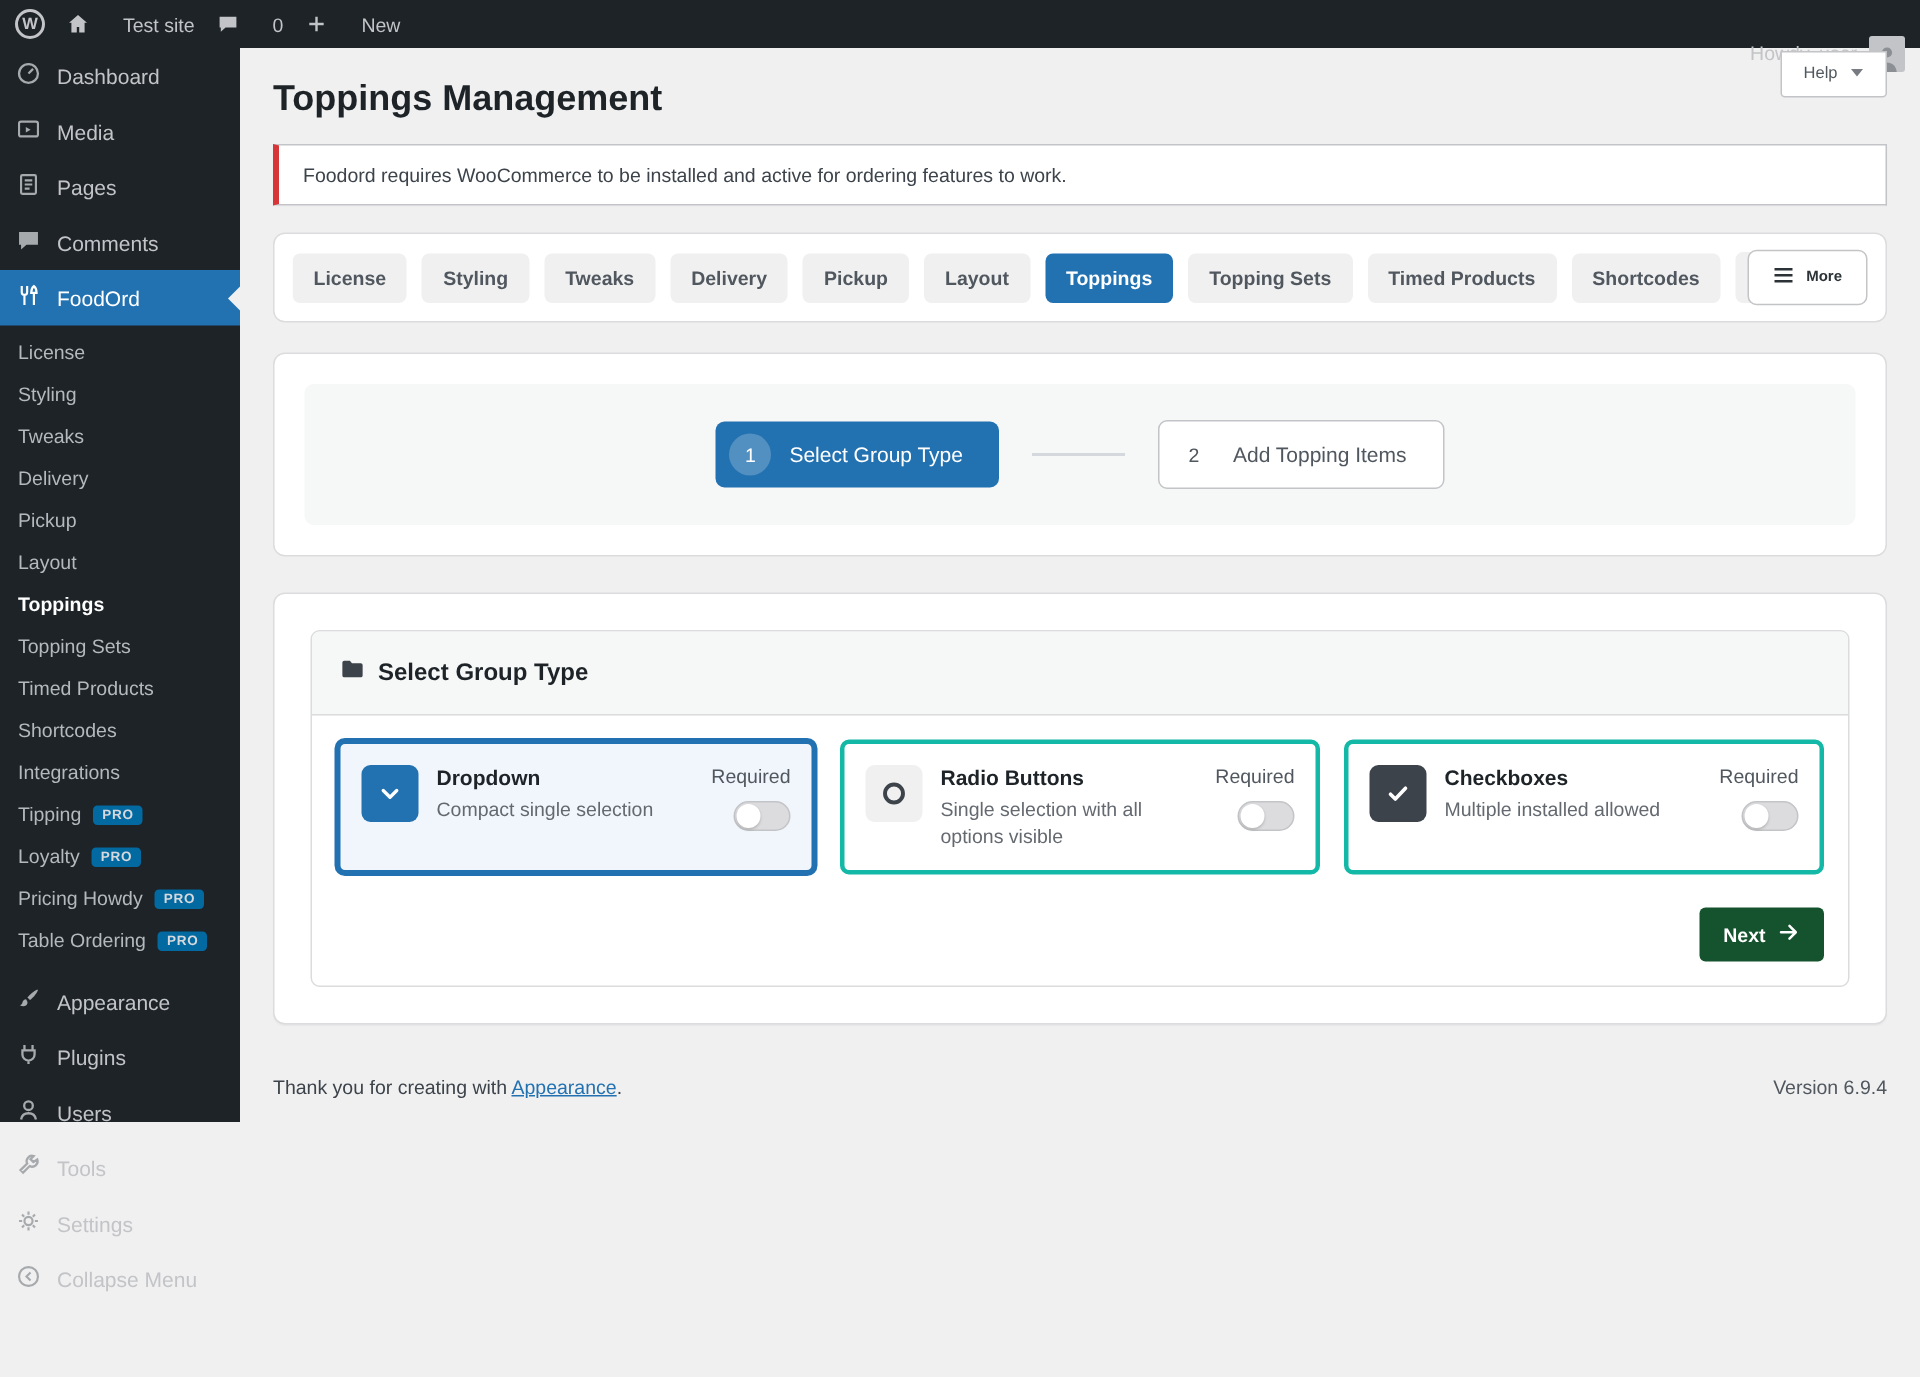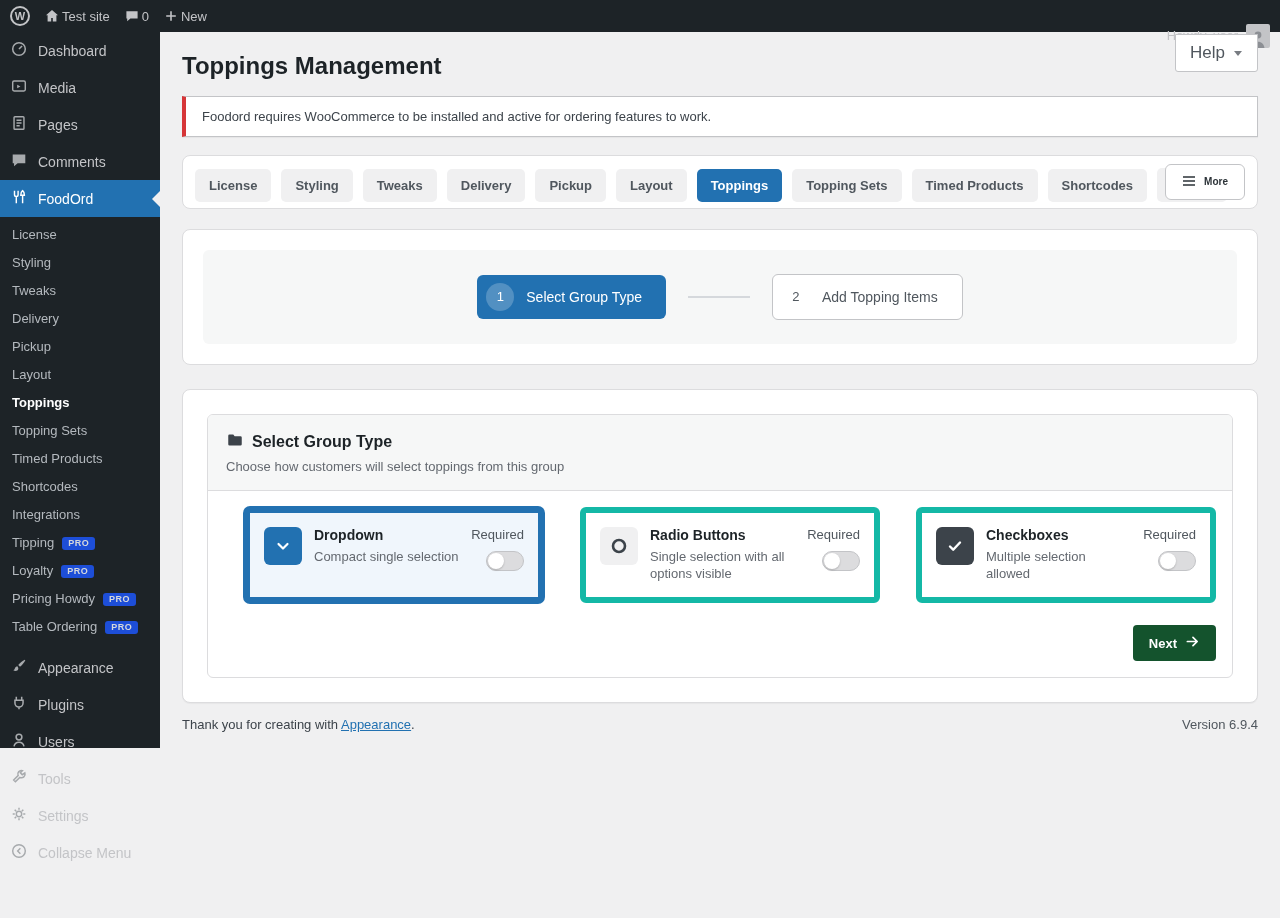--- a/index.html
+++ b/index.html
@@ -3,47 +3,47 @@
 <meta charset="utf-8">
 <title></title>
 <style>
   * { margin:0; padding:0; box-sizing:border-box; }
   html,body { width:1280px; height:918px; overflow:hidden; }
   body { font-family:"Liberation Sans", sans-serif; background:#f0f0f1; color:#1d2327; }
 
   
   .admin-bar { height:32px; background:#1d2327; color:#c3c4c7; display:flex; align-items:center; padding:0 10px; font-size:13px; }
   .ab-left { display:flex; align-items:center; gap:14px; }
-  .ab-item { display:flex; align-items:center; gap:2px; cursor:pointer; color:#c3c4c7; }
+  .ab-item { display:flex; align-items:center; gap:22px; cursor:pointer; color:#c3c4c7; }
   .ab-right { margin-left:auto; display:flex; align-items:center; gap:8px;margin-top:39px; }
   .wp-logo { width:20px; height:20px; border:2px solid #c3c4c7; border-radius:50%; display:flex; align-items:center; justify-content:center; font-size:11px; font-weight:700; color:#c3c4c7; }
   .ab-icon svg { width:16px; height:16px; display:block; }
   .avatar { width:24px; height:24px; background:#c3c4c7; border-radius:2px; display:flex; align-items:flex-end; justify-content:center; overflow:hidden; }
   .avatar svg { width:20px; height:20px; }
 
   
   .app { display:flex; height:716px; }
 
   
   .sidebar { width:160px; background:#1d2327; color:#c3c4c7; display:flex; flex-direction:column; font-size:14px; flex-shrink:0; }
   .mi { display:flex; align-items:center; gap:10px; padding:8px 10px; cursor:pointer; color:#c3c4c7; position:relative; }
   .mi svg { width:18px; height:18px; flex-shrink:0; color:#a7aaad; }
   .mi.current-top { background:#2271b1; color:#fff; }
   .mi.current-top svg { color:#fff; }
   .current-arrow { position:absolute; right:0; top:50%; transform:translateY(-50%); width:0; height:0; border:8px solid transparent; border-right-color:#f0f0f1; }
   .menu-sep { height:14px; }
   .submenu { display:flex; flex-direction:column; padding:4px 0 8px; }
   .smi { padding:6px 12px; font-size:13px; color:#b4b9be; cursor:pointer; display:flex; align-items:center; gap:8px; line-height:16px; }
   .smi.current { color:#fff; font-weight:700; }
-  .pro-badge { background:#1d4ed8; color:#d5d8dc; font-size:9px; font-weight:700; letter-spacing:.5px; padding:2px 6px; border-radius:3px; line-height:1; }
+  .pro-badge { background:#0369a1; color:#d5d8dc; font-size:9px; font-weight:700; letter-spacing:.5px; padding:2px 6px; border-radius:3px; line-height:1; }
   .collapse { margin-top:auto; }
 
   
   .content { flex:1; position:relative; display:flex; flex-direction:column; padding:0 22px; min-width:0; }
-  .help-tab { position:absolute; top:2px; right:22px; background:#fff; border:1px solid #c3c4c7; border-radius:0 0 3px 3px; padding:8px 14px; font-size:17px; color:#50575e; display:flex; align-items:flex-start; gap:8px; cursor:pointer; }
+  .help-tab { position:absolute; top:2px; right:22px; background:#fff; border:1px solid #c3c4c7; border-radius:0 0 3px 3px; padding:8px 14px; font-size:11px; color:#50575e; display:flex; align-items:flex-start; gap:8px; cursor:pointer; }
   .help-tab svg { width:10px; height:10px; }
   h1.page-title { font-size:24px; font-weight:600; color:#1d2327; margin:20px 0 16px; }
 
   .notice { background:#fff; border:1px solid #c3c4c7; border-left:4px solid #d63638; box-shadow:0 1px 1px rgba(0,0,0,.04); padding:12px 16px; font-size:13px; color:#3c434a; margin-bottom:18px; }
 
   .tabs-card { background:#fff; border:1px solid #dcdcde; border-radius:8px; padding:12px; margin-bottom:20px; position:relative; overflow:hidden; }
   .tabs-row { display:flex; gap:10px; align-items:center; flex-wrap:nowrap; overflow:hidden; }
   .tab-pill { background:#f0f0f1; border:none; border-radius:5px; padding:9px 14px; font-size:13px; font-weight:600; color:#50575e; white-space:nowrap; cursor:pointer; font-family:inherit; flex-shrink:0; }
   .tab-pill.active { background:#2271b1; color:#fff; }
   .tab-stub { width:70px; height:34px; background:#f0f0f1; border-radius:5px; flex-shrink:0; cursor:pointer; }
@@ -60,21 +60,21 @@
   .step-connector { width:62px; border-top:2px solid #d5d8dc; }
 
   .main-card { background:#fff; border:1px solid #dcdcde; border-radius:8px; padding:24px; box-shadow:0 1px 1px rgba(0,0,0,.04); }
   .inner-box { border:1px solid #dcdcde; border-radius:6px; overflow:hidden; }
   .inner-header { background:#f6f7f7; border-bottom:1px solid #dcdcde; padding:16px 18px; }
   .inner-title { display:flex; align-items:center; gap:8px; font-size:16px; font-weight:700; color:#1d2327; }
   .inner-title svg { width:18px; height:18px; }
   .inner-sub { font-size:13px; color:#646970; margin-top:6px; }
   .inner-body { padding:16px; }
   .options-grid { display:grid; grid-template-columns:repeat(3,1fr); gap:16px; }
-  .option-card { display:flex; align-items:flex-start; gap:12px; padding:14px; border:6px solid #14b8a6; border-radius:6px; background:#fff; cursor:pointer; min-height:88px;margin-left:20px; }
+  .option-card { display:flex; align-items:flex-start; gap:12px; padding:14px; border:3px solid #14b8a6; border-radius:6px; background:#fff; cursor:pointer; min-height:88px; }
   .option-card.selected { border-color:#2271b1; box-shadow:0 0 0 1px #2271b1; background:#f0f6fc; }
   .opt-icon { width:38px; height:38px; border-radius:6px; display:flex; align-items:center; justify-content:center; flex-shrink:0; }
   .opt-icon svg { width:20px; height:20px; }
   .opt-icon.blue { background:#2271b1; }
   .opt-icon.light { background:#f0f0f1; }
   .opt-icon.dark { background:#3c434a; }
   .opt-text { min-width:0; }
   .opt-title { font-size:14px; font-weight:700; color:#1d2327; }
   .opt-desc { font-size:13px; color:#646970; margin-top:5px; line-height:1.35; }
   .opt-right { margin-left:auto; display:flex; flex-direction:column; align-items:flex-end; gap:9px; flex-shrink:0; }
@@ -322,21 +322,20 @@
 
     <div class="main-card">
       <div class="inner-box">
         <div class="inner-header">
           <div class="inner-title">
             <span><svg viewBox="0 0 20 20" fill="#3c434a">
                   <path d="M2.5 5.2A1.4 1.4 0 0 1 3.9 3.8h4.2l1.5 1.9h6.5a1.4 1.4 0 0 1 1.4 1.4v7.7a1.4 1.4 0 0 1-1.4 1.4H3.9a1.4 1.4 0 0 1-1.4-1.4z"></path>
                 </svg></span>
             <span>Select Group Type</span>
           </div>
-          <div class="inner-sub">Choose how customers will select toppings from this group</div>
         </div>
         <div class="inner-body">
           <div class="options-grid">
 
             <div class="option-card selected">
               <span class="opt-icon blue">
                 <svg viewBox="0 0 20 20" fill="none" stroke="#fff" stroke-width="2.2" stroke-linecap="round" stroke-linejoin="round">
                     <path d="M5.5 8l4.5 4.5L14.5 8"></path>
                   </svg>
               </span>
@@ -371,21 +370,21 @@
             </div>
 
             <div class="option-card">
               <span class="opt-icon dark">
                 <svg viewBox="0 0 20 20" fill="none" stroke="#fff" stroke-width="2.4" stroke-linecap="round" stroke-linejoin="round">
                     <path d="M5 10.5l3.2 3.2L15 6.5"></path>
                   </svg>
               </span>
               <span class="opt-text">
                 <span class="opt-title" style="display:block">Checkboxes</span>
-                <span class="opt-desc" style="display:block">Multiple selection allowed</span>
+                <span class="opt-desc" style="display:block">Multiple installed allowed</span>
               </span>
               <span class="opt-right">
                 <span class="req-label">Required</span>
                 <span class="toggle">
                     <span class="knob"></span>
                   </span>
               </span>
             </div>
 
           </div>

